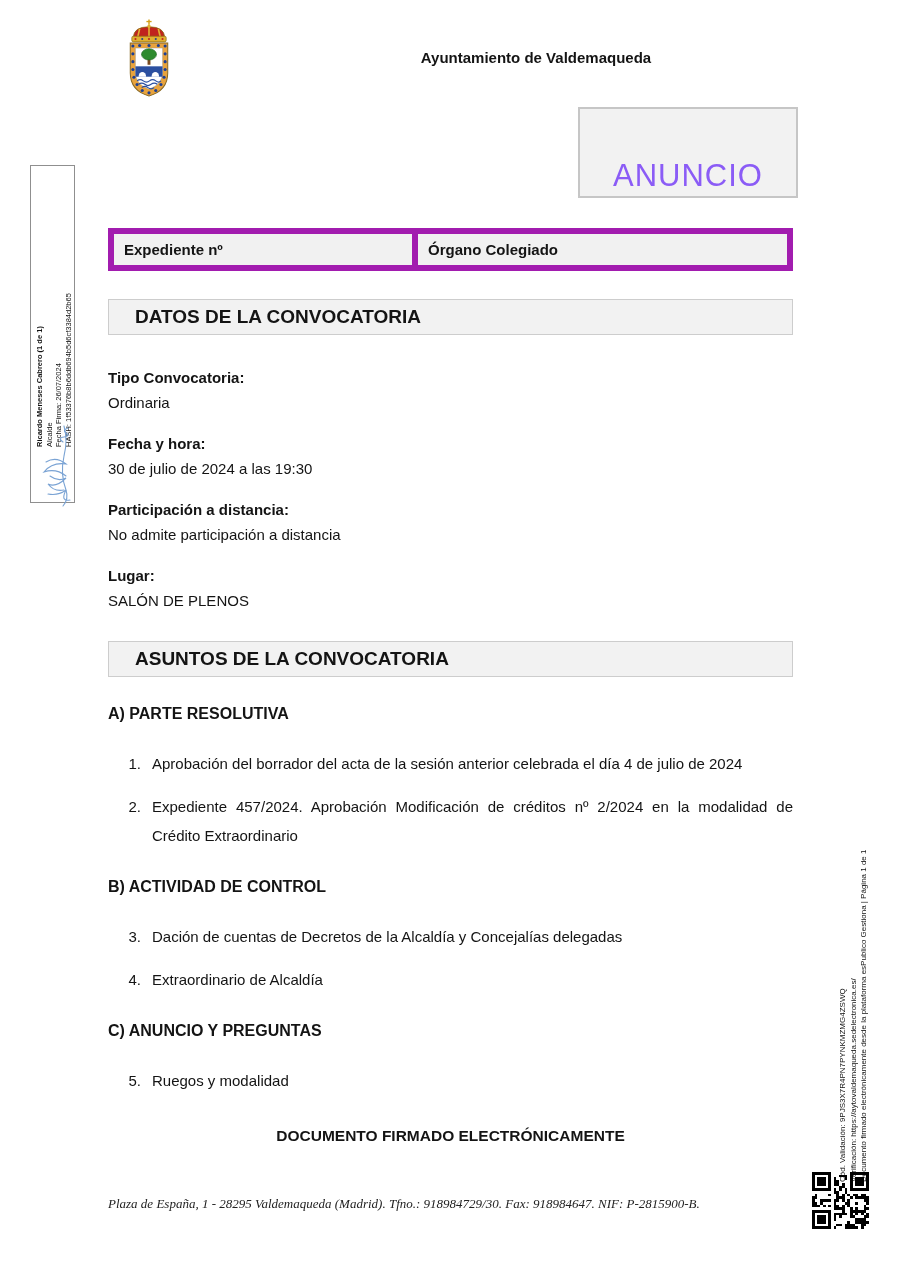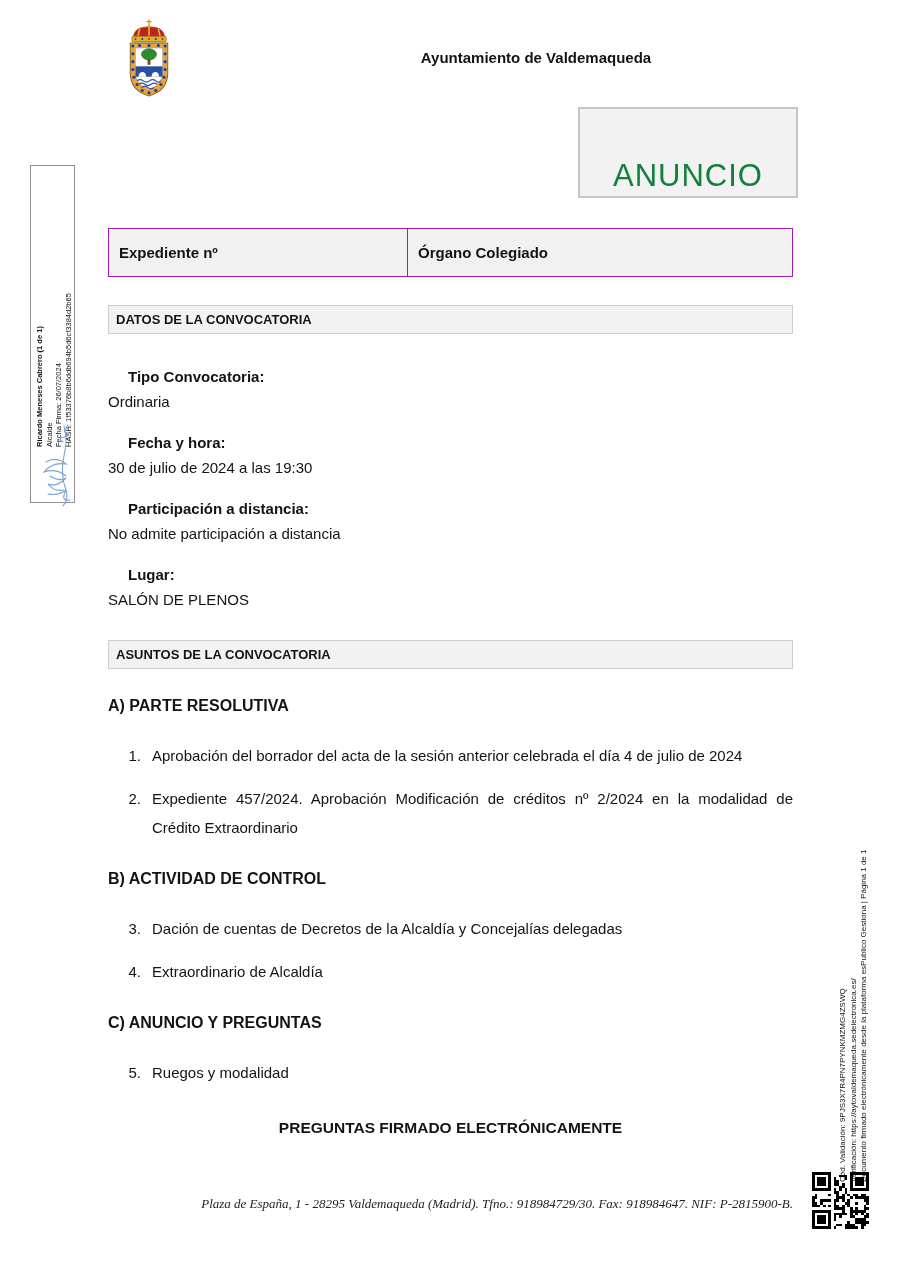--- a/index.html
+++ b/index.html
@@ -13,46 +13,46 @@
     position:absolute;top:49px;left:536px;transform:translateX(-50%);
     font-size:15px;font-weight:bold;white-space:nowrap;
   }
   .coat{position:absolute;left:126px;top:19px;width:46px;height:78px;}
   
   .anuncio-box{
     position:absolute;left:578px;top:107px;width:220px;height:91px;
     background:#f2f2f2;border:2px solid #c6c6c6;box-sizing:border-box;
     display:flex;align-items:center;justify-content:center;
   }
-  .anuncio-box span{font-size:31px;letter-spacing:1px;color:#15803d;margin-top:47px;}
+  .anuncio-box span{font-size:31px;letter-spacing:1px;color:#8b5cf6;margin-top:47px;}
   
   .content{position:absolute;left:108px;top:228px;width:685px;}
   table.exp{width:100%;border-collapse:collapse;font-size:15px;}
   table.exp td{
-    border:1px solid #a21caf;padding:14px 10px;height:19px;vertical-align:middle;
+    border:6px solid #a21caf;padding:6px 10px;height:19px;vertical-align:middle;
   }
   table.exp .th{background:#f1f1f1;font-weight:bold;}
   table.exp td:first-child{width:278px;}
   .section-bar{
     margin-top:28px;background:#f2f2f2;border:1px solid #cdcdcd;
-    padding:6px 7px;font-size:13px;font-weight:bold;
+    padding:6px 26px;font-size:19px;font-weight:bold;
   }
   .fields{margin-top:30px;}
   .field{margin-bottom:16px;font-size:15px;line-height:25px;}
-  .field .lbl{font-weight:bold;margin-left:20px;}
+  .field .lbl{font-weight:bold;}
   .agenda{margin-top:12px;}
   .agenda-heading{font-size:16px;font-weight:bold;margin:28px 0 26px 0;}
   .agenda-item{display:flex;padding-left:12px;margin-bottom:14px;
     font-size:15px;line-height:29px;}
   .agenda-item .num{flex:0 0 21px;text-align:right;margin-right:11px;}
   .agenda-item .txt{flex:1;text-align:justify;}
   .signed-note{margin-top:32px;text-align:center;font-size:15.5px;font-weight:bold;}
   
   .footer{
-    position:absolute;left:108px;width:685px;top:1196px;text-align:right;
+    position:absolute;left:108px;width:685px;top:1196px;text-align:left;
     font-family:"Liberation Serif","DejaVu Serif",serif;font-style:italic;
     font-size:13px;color:#222;
   }
   
   .sig-box{
     position:absolute;left:30px;top:165px;width:45px;height:338px;
     border:1px solid #8f8f8f;box-sizing:border-box;background:#fff;
   }
   .rot-left{
     position:absolute;left:35px;top:447px;width:284px;
@@ -189,21 +189,21 @@
       <span class="txt">Extraordinario de Alcaldía</span>
     </div>
 
     <div class="agenda-heading">C) ANUNCIO Y PREGUNTAS</div>
     <div class="agenda-item">
       <span class="num">5.</span>
       <span class="txt">Ruegos y modalidad</span>
     </div>
   </div>
 
-  <div class="signed-note">PREGUNTAS FIRMADO ELECTRÓNICAMENTE</div>
+  <div class="signed-note">DOCUMENTO FIRMADO ELECTRÓNICAMENTE</div>
 </div>
 
 <div class="footer">Plaza de España, 1 - 28295 Valdemaqueda (Madrid). Tfno.: 918984729/30. Fax: 918984647. NIF: P-2815900-B.</div>
 
 <div class="sig-box"></div>
 <div class="rot-left">
   <div class="b">Ricardo Meneses Cabrero (1 de 1)</div>
   <div>Alcalde</div>
   <div>Fecha Firma: 26/07/2024</div>
   <div>HASH: 1f53376b8b6ddb694b5d6cf3384d2b65</div>

